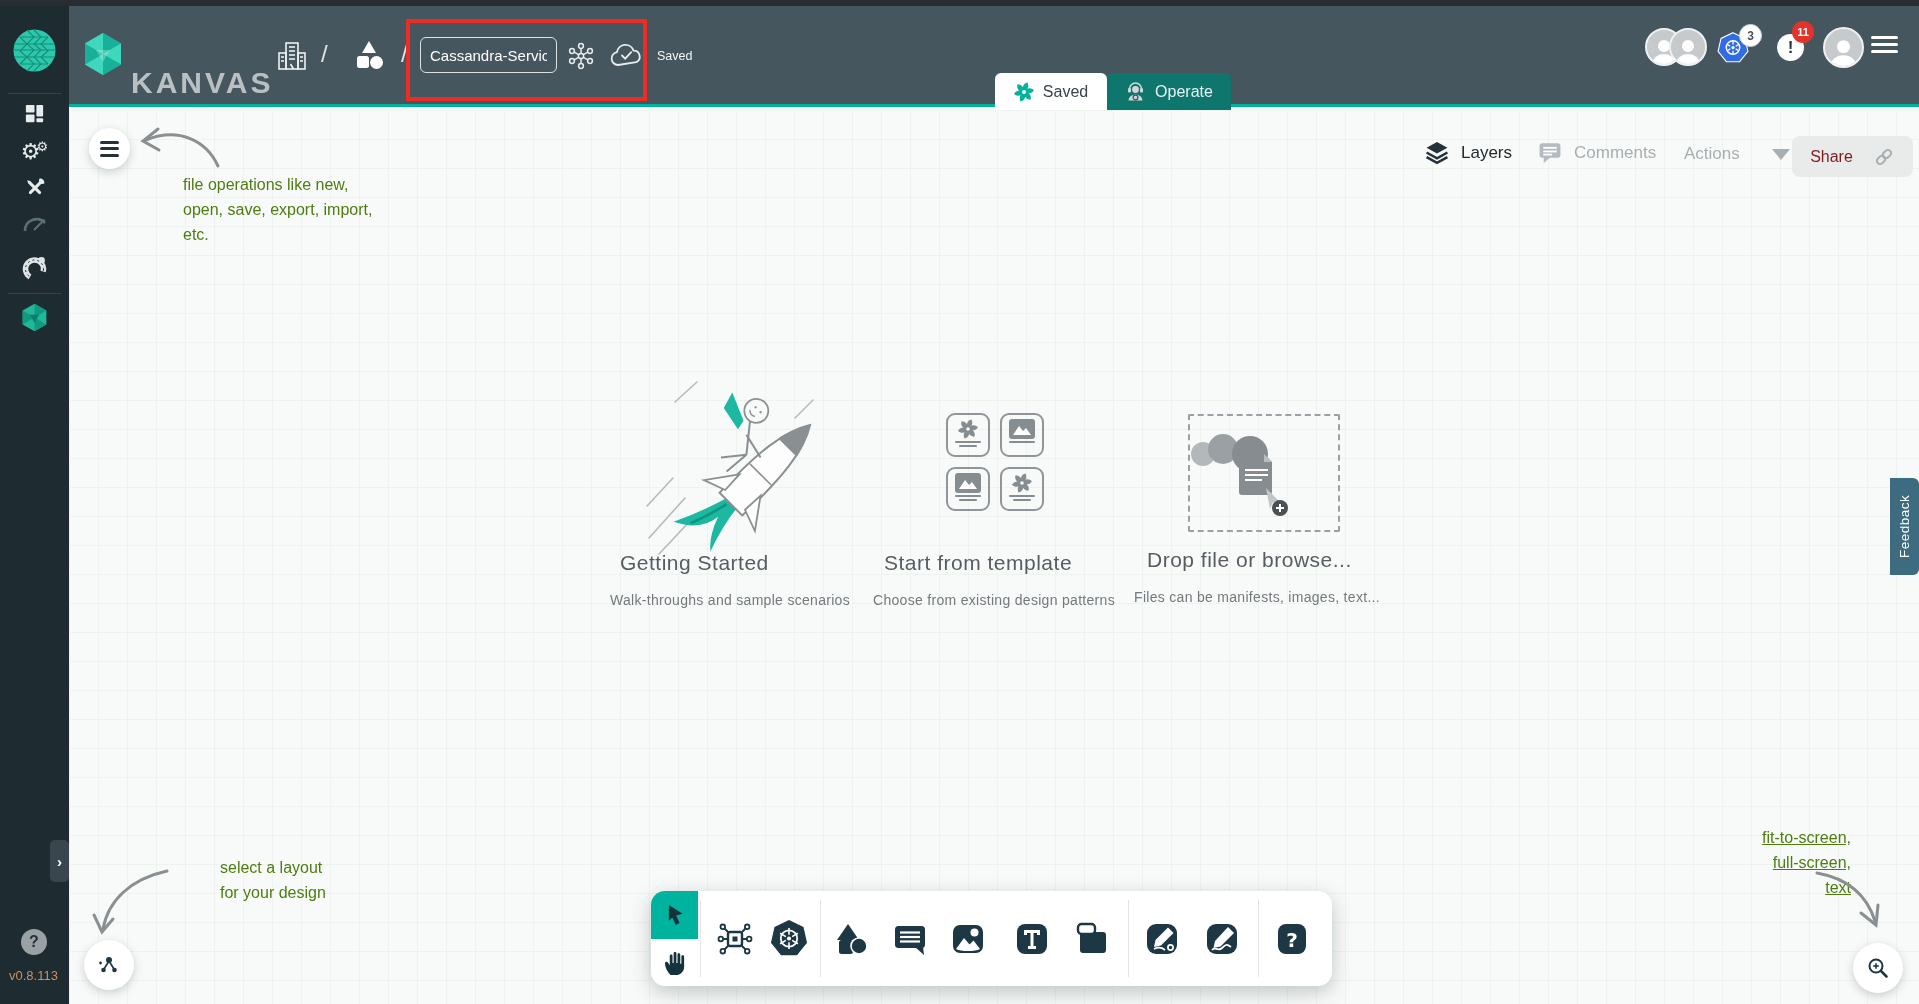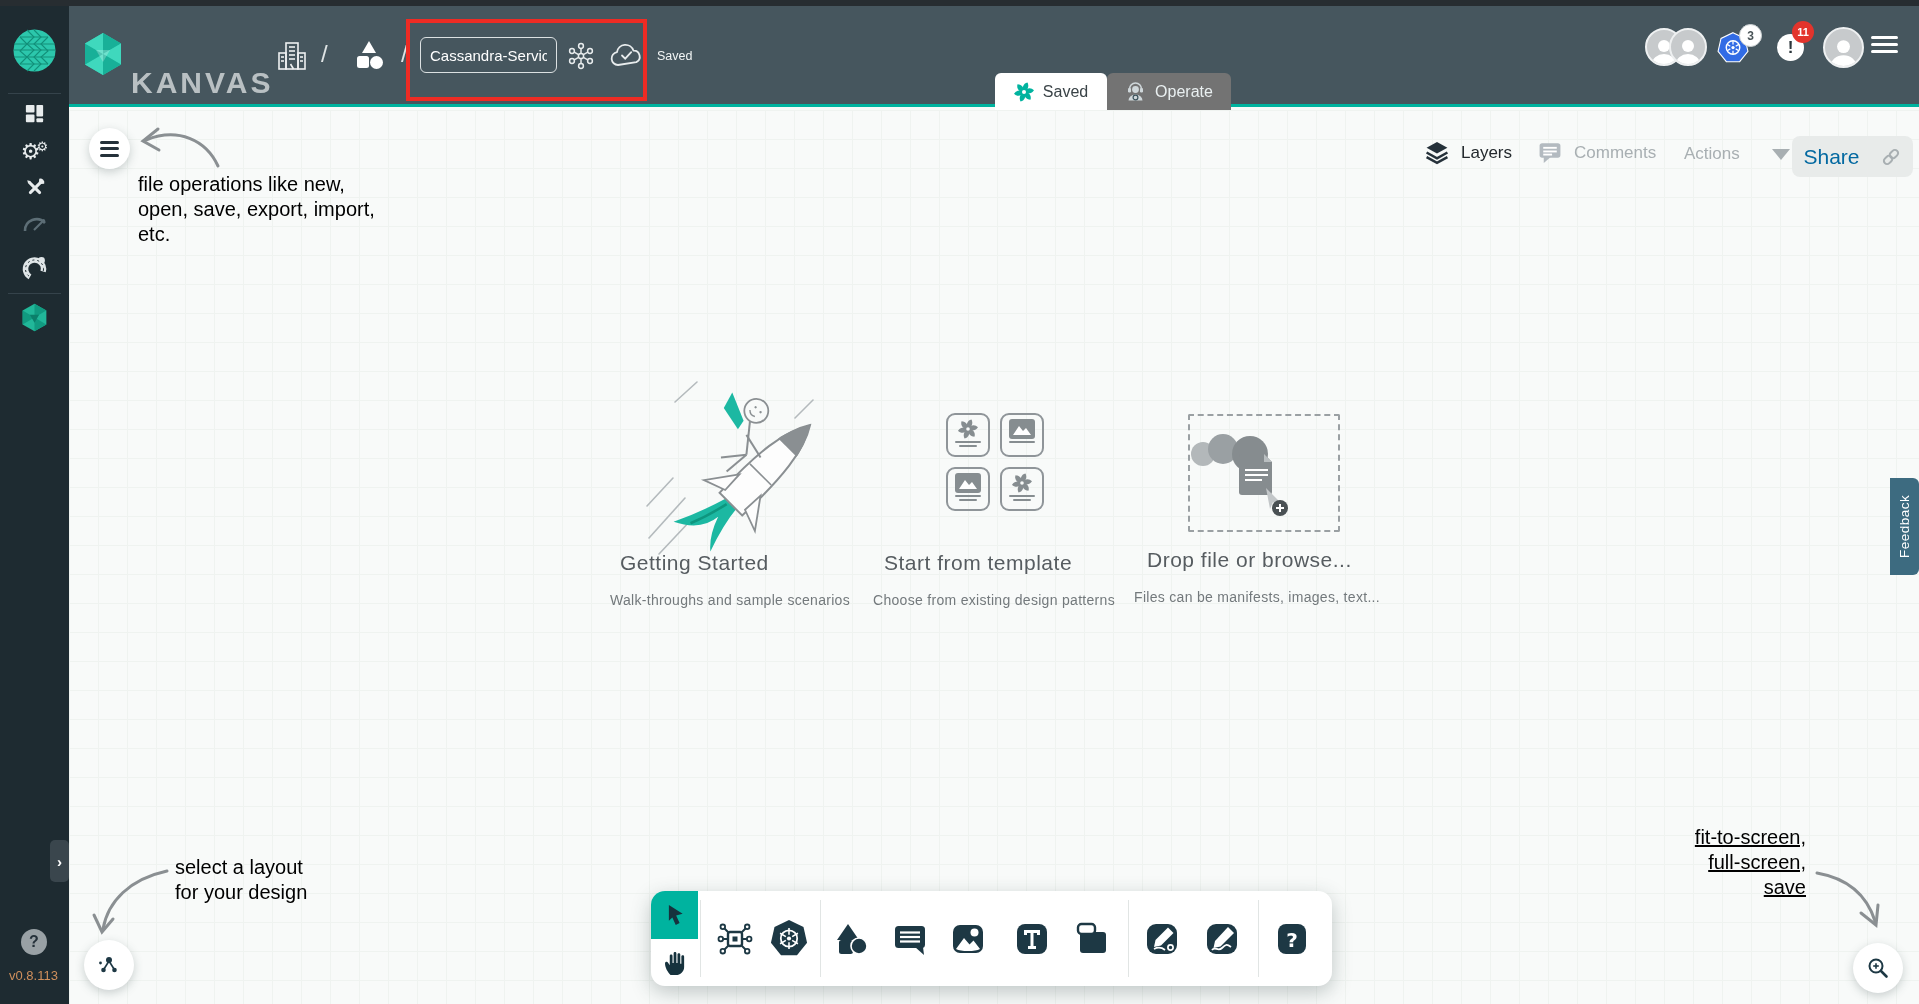--- a/index.html
+++ b/index.html
@@ -18,21 +18,21 @@
   .design-input{
     width:137px;height:36px;background:transparent;border:1.5px solid #dce1e2;border-radius:6px;
     color:#ffffff;font-size:15px;padding:0 9px;box-sizing:border-box;outline:none;
     font-family:"Liberation Sans",sans-serif;
   }
   .saved-text{color:#f2f5f5;font-size:12.5px;}
   .highlight-box{border:4px solid #ee2b24;}
   
   .tab{height:37px;display:flex;align-items:center;justify-content:center;gap:9px;border-radius:6px 6px 0 0;box-sizing:border-box;cursor:pointer;}
   .tab-design{background:#ffffff;color:#3a4347;}
-  .tab-operate{background:#737373;color:#e9eff0;}
+  .tab-operate{background:#0f766e;color:#e9eff0;}
   .tab-label{font-size:16px;}
   
   .avatar{border-radius:50%;background:#c7cacc;border:2px solid #eef0f1;overflow:hidden;display:flex;align-items:flex-end;justify-content:center;}
   .badge{border-radius:50%;display:flex;align-items:center;justify-content:center;font-weight:bold;}
   .badge-white{background:#ffffff;color:#4a5458;border:1px solid #cdd2d4;}
   .badge-red{background:#e3342c;color:#ffffff;}
   .burger-bar{height:3px;background:#ffffff;border-radius:2px;}
   
   .sidebar{left:0;top:6px;width:69px;height:998px;background:#1e2b31;}
   .side-divider{left:8px;width:53px;height:1px;background:#35434b;}
@@ -41,25 +41,25 @@
   .gear-glyph-small{color:#e8eced;font-size:13px;line-height:1;}
   .chevron-tab{background:#3a464d;color:#ffffff;border-radius:5px;display:flex;align-items:center;justify-content:center;font-size:15px;font-weight:bold;cursor:pointer;}
   .version-text{color:#ce8f5c;font-size:13px;}
   
   .canvas{
     left:69px;top:110px;width:1850px;height:894px;background:#f8faf9;
     background-image:linear-gradient(#eff3f0 1px,transparent 1px),linear-gradient(90deg,#eff3f0 1px,transparent 1px);
     background-size:29px 29px;
   }
   .circle-btn{background:#ffffff;border-radius:50%;box-shadow:0 3px 10px rgba(60,80,80,.25);display:flex;align-items:center;justify-content:center;cursor:pointer;}
-  .annot{color:#000000;font-size:20px;line-height:25px;}
+  .annot{color:#4d7c0f;font-size:16px;line-height:25px;margin-left:45px;}
   .panel-label{font-size:17px;}
   .panel-muted{color:#a8afb2;}
   .panel-dark{color:#23292d;}
-  .share-btn{background:#e8ebea;border-radius:8px;display:flex;align-items:center;justify-content:center;gap:20px;color:#0369a1;font-size:21px;cursor:pointer;}
+  .share-btn{background:#e8ebea;border-radius:8px;display:flex;align-items:center;justify-content:center;gap:20px;color:#7f1d1d;font-size:16px;cursor:pointer;}
   .section-title{font-size:21px;color:#565c60;letter-spacing:.5px;}
   .section-sub{font-size:14px;color:#73797c;text-align:center;letter-spacing:.3px;}
   .tpl-card{width:44px;height:44px;border:2px solid #8f9599;border-radius:9px;box-sizing:border-box;display:flex;flex-direction:column;align-items:center;justify-content:flex-start;padding-top:4px;gap:2px;background:transparent;}
   .tpl-line{height:2px;background:#868d90;border-radius:1px;}
   .drop-box{border:2px dashed #9aa0a3;border-radius:2px;}
   
   .toolbar{
     left:651px;top:891px;width:681px;height:95px;background:#ffffff;border-radius:14px;
     box-shadow:0 6px 20px rgba(40,60,60,.28);
   }
@@ -471,21 +471,21 @@
 <div class="abs section-sub" style="left:1122px;top:589px;width:270px;">Files can be manifests, images, text...</div>
 
 <div class="abs annot" style="left:175px;top:855px;">
   <div>select a layout</div>
   <div>for your design</div>
 </div>
 
 <div class="abs annot" style="left:1606px;top:825px;width:200px;text-align:right;text-decoration:underline;">
   <div>fit-to-screen,</div>
   <div>full-screen,</div>
-  <div>save</div>
+  <div>text</div>
 </div>
 
 <svg class="abs" style="left:0;top:0;pointer-events:none;" width="1919" height="1004" viewBox="0 0 1919 1004">
   <g fill="none" stroke="#8a8f92" stroke-width="3" stroke-linecap="round">
     <path d="M218,166 C206,140 178,127 146,140"></path>
     <path d="M158,129 L143,141 L159,150"></path>
     <path d="M167,871 C130,879 108,901 103,929"></path>
     <path d="M94,915 L102,932 L113,919"></path>
     <path d="M1817,873 C1851,879 1868,899 1875,921"></path>
     <path d="M1861,913 L1876,925 L1878,905"></path>

